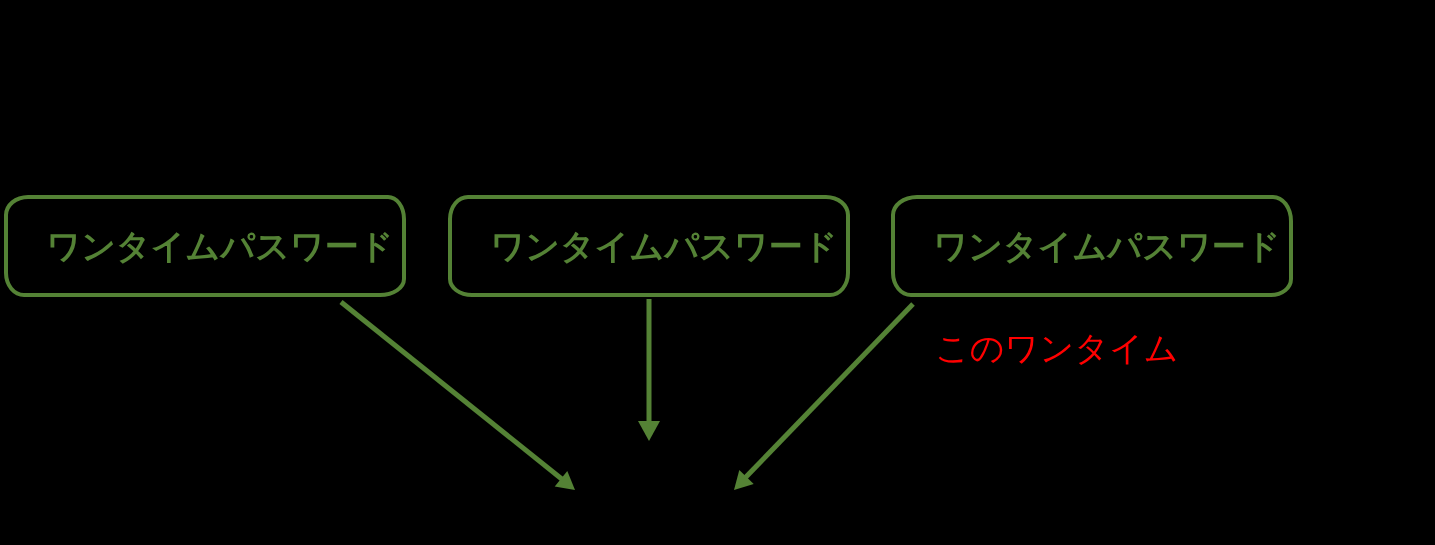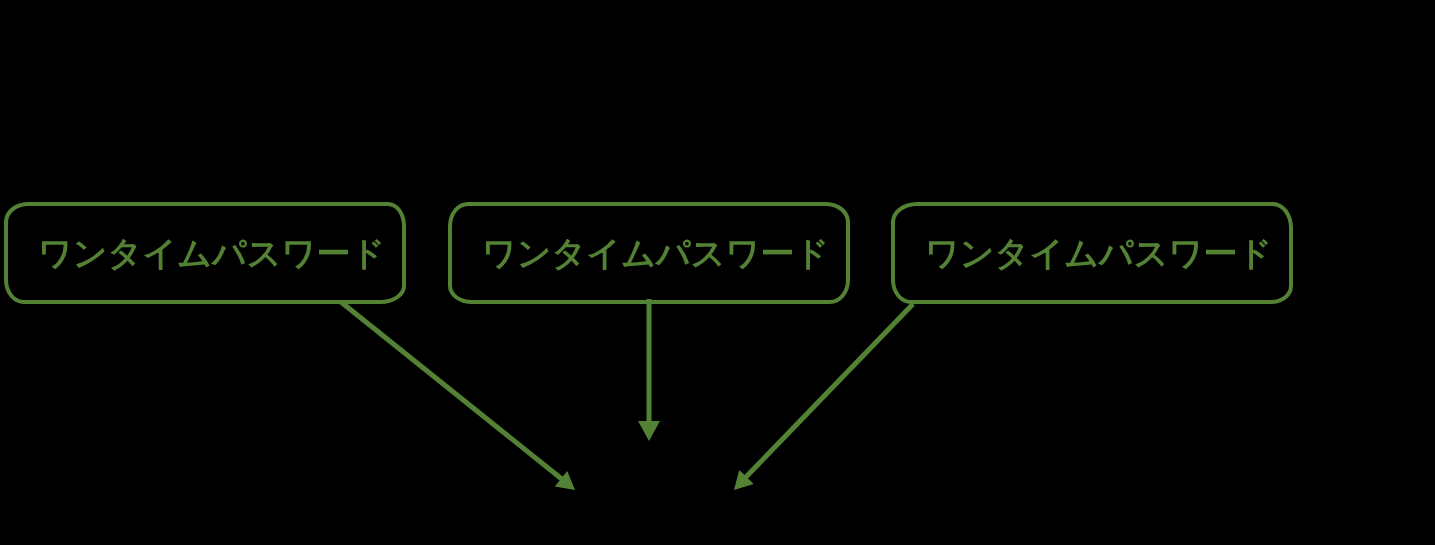--- a/index.html
+++ b/index.html
@@ -15,28 +15,29 @@
   .canvas {
     position: relative;
     width: 1435px;
     height: 545px;
     background: var(--background);
     overflow: hidden;
     font-family: "Liberation Sans", sans-serif;
   }
   .otp-box {
     position: absolute;
-    top: 202px;
+    top: 195px;
     height: 102px;
     width: 402px;
     box-sizing: border-box;
     border: 4px solid var(--green);
     display: flex;
     align-items: center;
     padding-left: 30px;
+    justify-content: center;
   }
   
   .otp-box.b1 { left: 4px;   border-radius: 24px 18px 26px 20px / 20px 24px 18px 24px; }
   .otp-box.b2 { left: 448px; border-radius: 20px 24px 20px 24px / 24px 20px 24px 18px; }
   .otp-box.b3 { left: 891px; border-radius: 26px 20px 22px 20px / 20px 26px 18px 24px; }
   .otp-box .label {
     color: var(--green);
     font-size: 34px;
     font-weight: bold;
     letter-spacing: 0px;
@@ -98,15 +99,16 @@
       <line class="arrow-line" x1="649" y1="299" x2="649" y2="424"></line>
       <polygon class="arrow-head" points="649,441 638,421 660,421"></polygon>
     </g>
     <g>
       <line class="arrow-line" x1="913" y1="304" x2="744" y2="479"></line>
       <polygon class="arrow-head" points="734,490 739.3,470.1 753.7,483.9"></polygon>
     </g>
   </svg>
 
   <div class="note">
+    <div>このワンタイム</div>
   </div>
 
 </div>
 
 </body></html>

